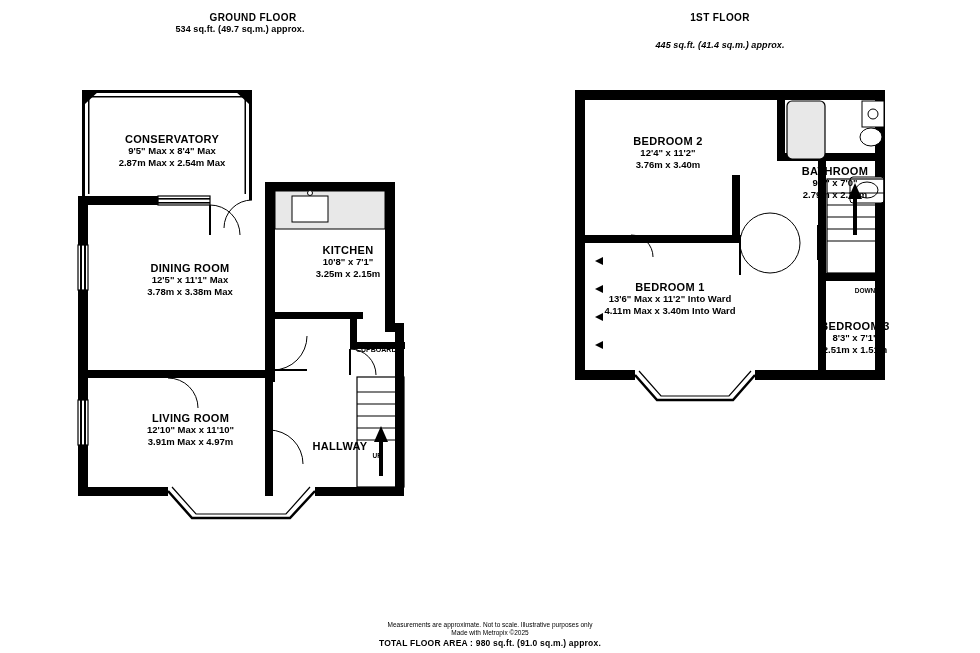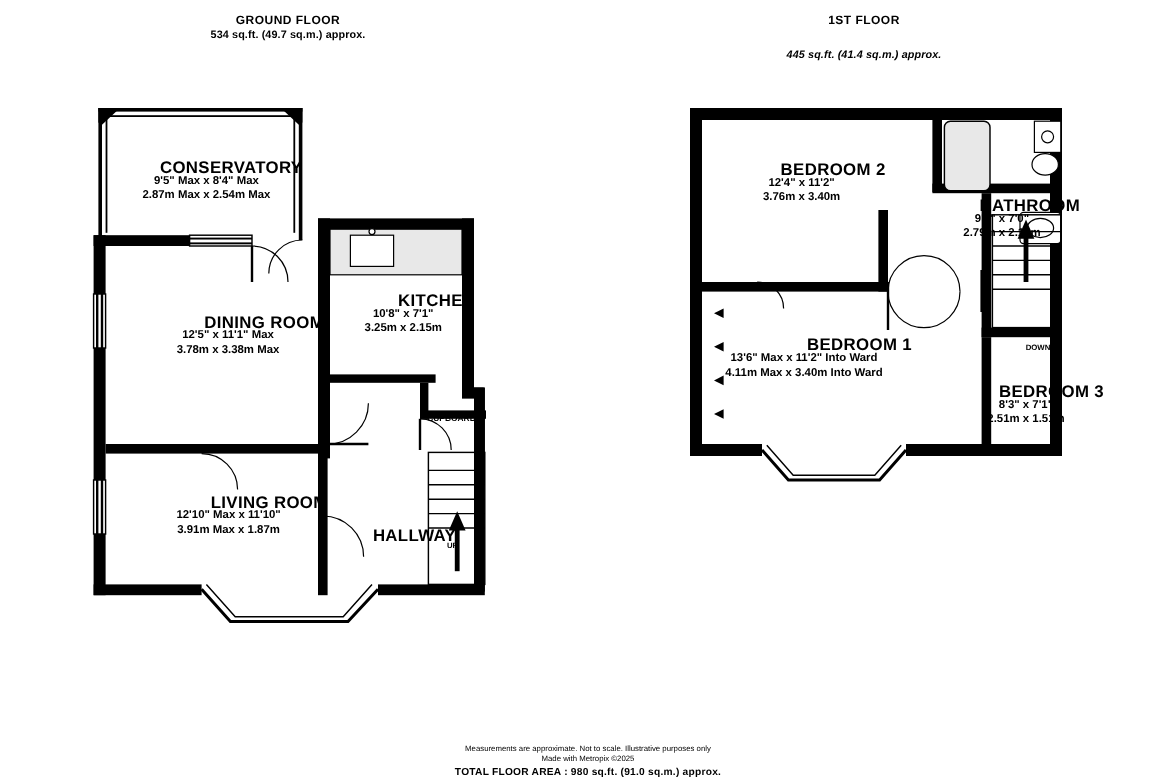--- a/index.html
+++ b/index.html
@@ -16,37 +16,37 @@
   .ttl{
     text-align:center;font-weight:bold;font-size:10px;letter-spacing:.4px;
   }
   .sub{
     text-align:center;font-weight:bold;font-size:9px;letter-spacing:.1px;
   }
   .roomlabel{
     text-align:center;font-weight:bold;font-size:9.5px;line-height:12px;
     white-space:nowrap;
   }
-  .roomlabel .nm{font-size:14px;letter-spacing:.3px;text-align:right;}
+  .roomlabel .nm{font-size:11px;letter-spacing:.3px;}
   .tiny{
     font-size:6.5px;text-align:center;
   }
   .footer-title{
     font-size:8.5px;font-weight:bold;text-align:center;letter-spacing:.2px;margin-top:29px;
   }
   svg{display:block;}
   .lbl-cup{font-size:7px;font-weight:bold;}
   .updown{font-size:6.5px;font-weight:bold;text-align:center;}
 </style>
 </head>
 <body>
 
 <div class="stage">
 
-  <div class="abs ttl" style="left:140px;top:12px;width:200px;">GROUND FLOOR</div>
+  <div class="abs ttl" style="left:153px;top:12px;width:200px;">GROUND FLOOR</div>
   <div class="abs sub" style="left:120px;top:24px;width:240px;text-align:center;">534 sq.ft. (49.7 sq.m.) approx.</div>
 
   <div class="abs ttl" style="left:620px;top:12px;width:200px;">1ST FLOOR</div>
   <div class="abs sub" style="left:600px;top:40px;width:240px;font-style:italic;">445 sq.ft. (41.4 sq.m.) approx.</div>
 
   <svg class="abs" width="400" height="470" viewBox="0 0 400 470" style="left:60px;top:70px;">
     <g fill="#000" stroke="none">
 
       <rect x="22" y="20" width="170" height="3"></rect>
       <rect x="22" y="20" width="3" height="110"></rect>
@@ -146,36 +146,36 @@
       <path d="M192 130 A28 28 0 0 0 164 158" transform="translate(0,0)"></path>
     </g>
   </svg>
 
   <div class="abs roomlabel" style="left:92px;top:133px;width:160px;">
     <div class="nm">CONSERVATORY</div>
     <div>9'5"  Max x 8'4" Max</div>
     <div>2.87m Max x 2.54m Max</div>
   </div>
 
-  <div class="abs roomlabel" style="left:276px;top:244px;width:120px;">
+  <div class="abs roomlabel" style="left:288px;top:244px;width:120px;">
     <div class="nm">KITCHEN</div>
     <div>10'8"  x 7'1"</div>
     <div>3.25m  x 2.15m</div>
   </div>
 
   <div class="abs roomlabel" style="left:110px;top:262px;width:160px;">
     <div class="nm">DINING ROOM</div>
     <div>12'5"  x 11'1" Max</div>
     <div>3.78m  x 3.38m Max</div>
   </div>
 
   <div class="abs roomlabel" style="left:108px;top:412px;width:165px;">
     <div class="nm">LIVING ROOM</div>
     <div>12'10" Max x 11'10"</div>
-    <div>3.91m Max x 1.87m</div>
+    <div>3.91m Max x 4.97m</div>
   </div>
 
   <div class="abs lbl-cup" style="left:356px;top:346px;">CUPBOARD</div>
   <div class="abs roomlabel" style="left:300px;top:440px;width:80px;">
     <div class="nm">HALLWAY</div>
   </div>
   <div class="abs updown" style="left:362px;top:452px;width:30px;">UP</div>
 
   <svg class="abs" width="360" height="360" viewBox="0 0 360 360" style="left:565px;top:75px;">
     <g fill="#000">

